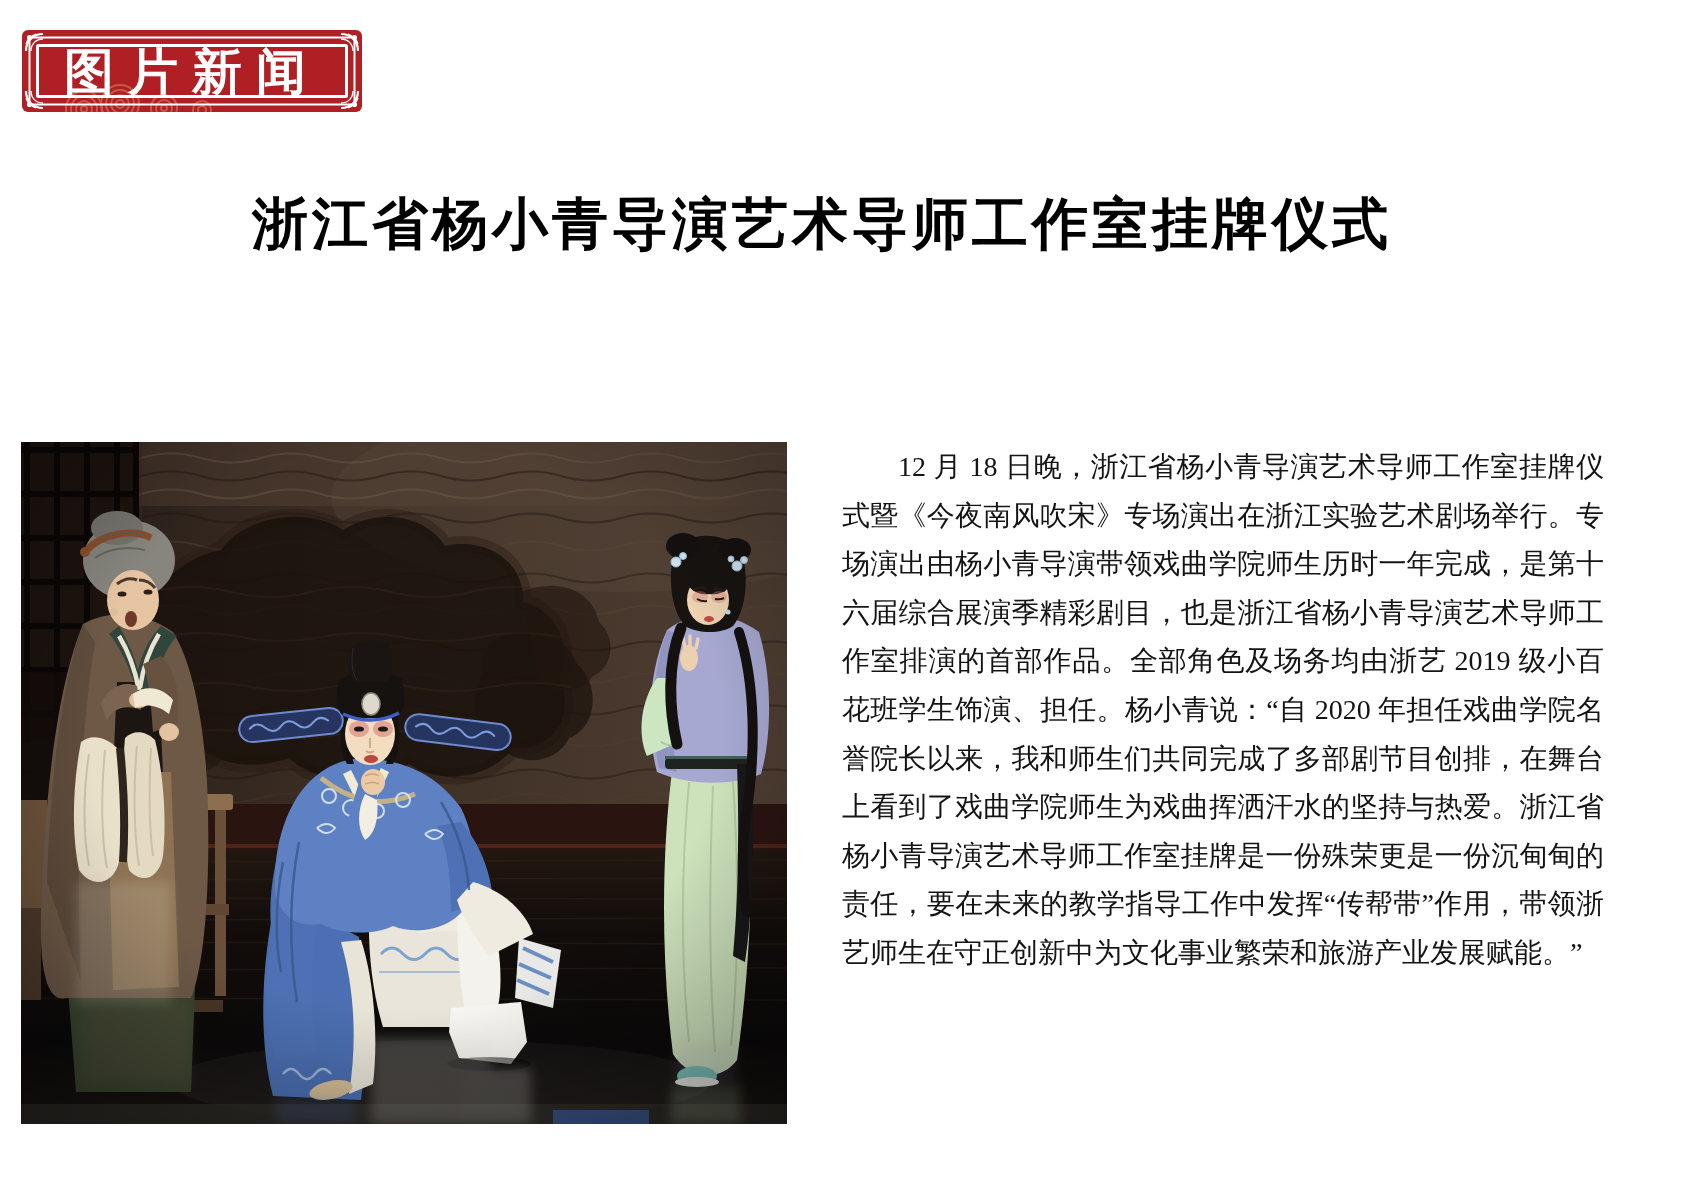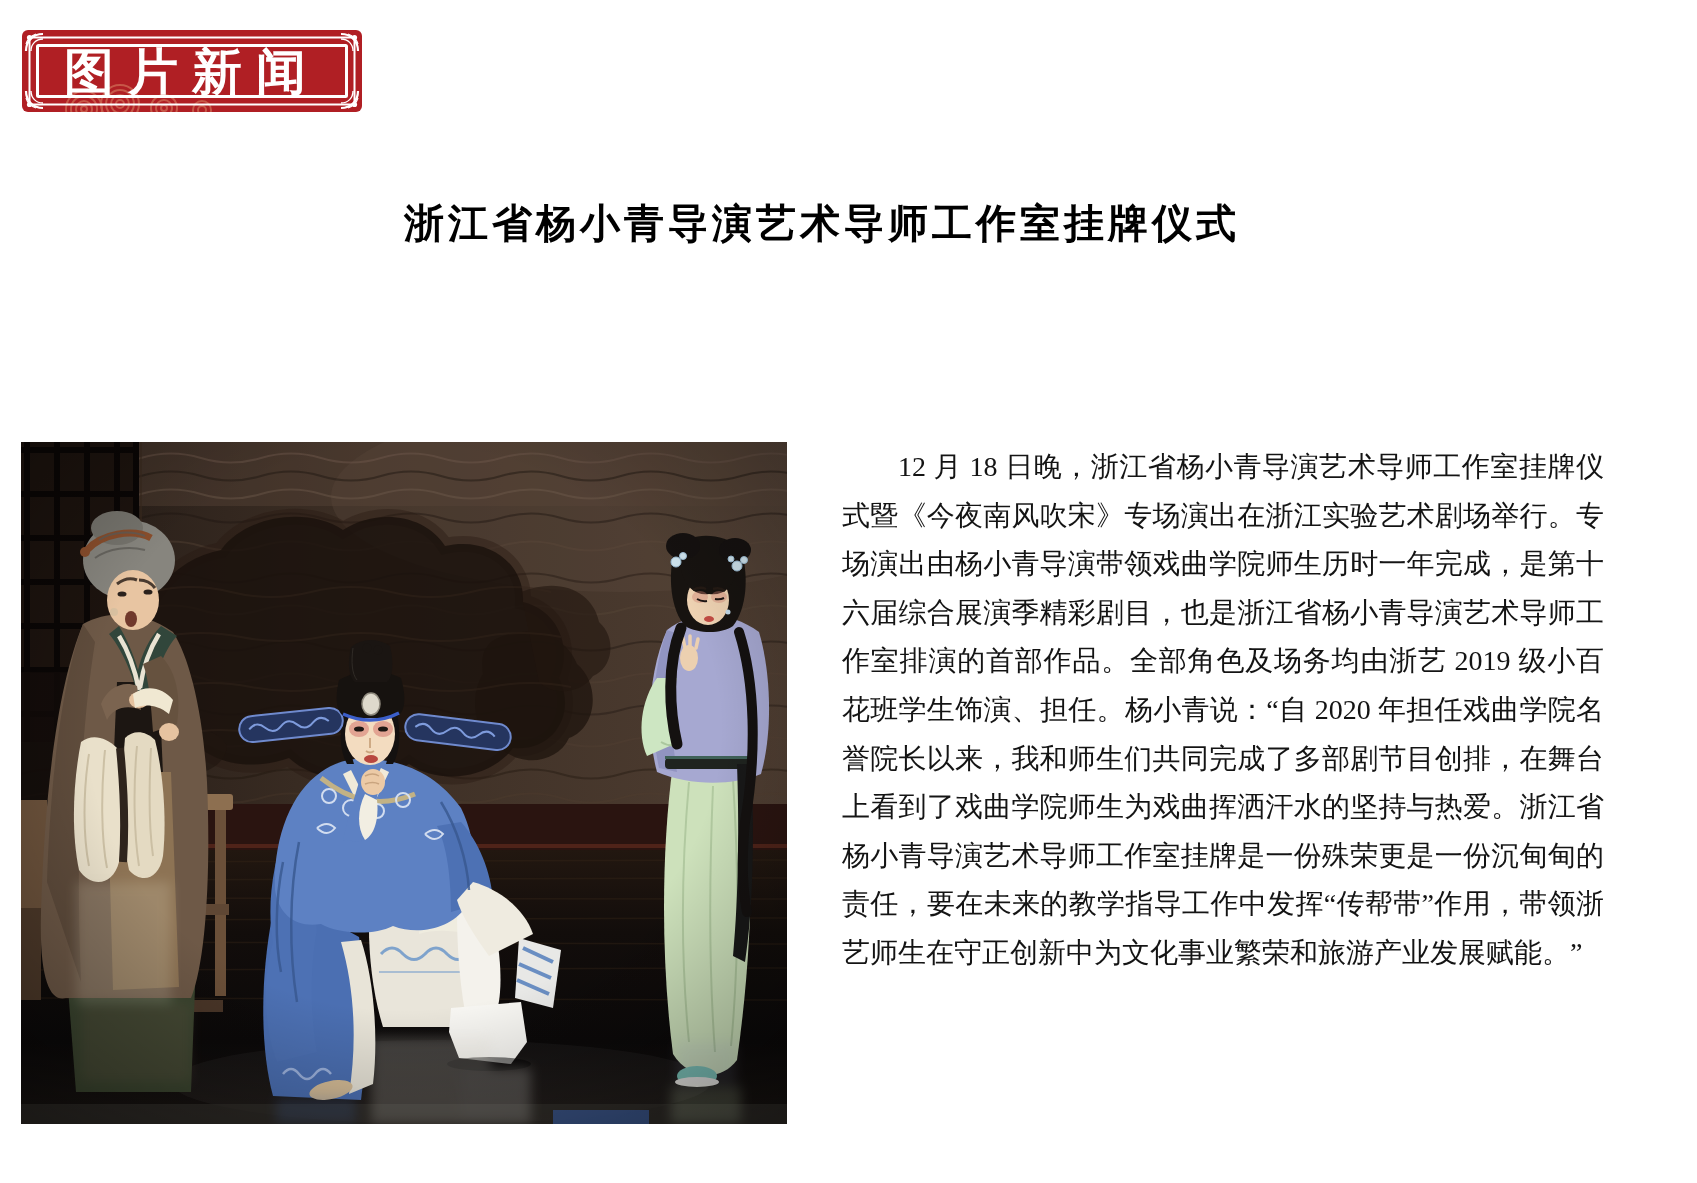--- a/index.html
+++ b/index.html
@@ -11,21 +11,21 @@
   .badge{position:absolute;left:22px;top:30px;width:340px;height:82px;}
   .badge svg{position:absolute;inset:0;display:block;}
   .badge .badge-text{
     position:absolute;inset:0;display:block;text-align:center;line-height:84px;
     color:#ffffff;font-size:50px;font-weight:bold;letter-spacing:14px;
     font-family:"Liberation Serif","DejaVu Serif",serif;
   }
   
   .headline{
     position:absolute;left:0;top:181px;width:1644px;text-align:center;
-    font-weight:bold;color:#000;font-size:40px;line-height:86px;letter-spacing:4px;
+    font-weight:bold;color:#000;font-size:56px;line-height:86px;letter-spacing:4px;
   }
   
   .photo{position:absolute;left:21px;top:442px;width:766px;height:682px;margin:0;background:#0d0b0a;}
   .photo svg{display:block;width:100%;height:100%;}
   
   .article{position:absolute;left:842px;top:443px;width:762px;}
   .article .body-text{
     margin:0;font-size:28px;line-height:48.6px;text-align:justify;
     text-indent:2em;color:#141414;
   }

